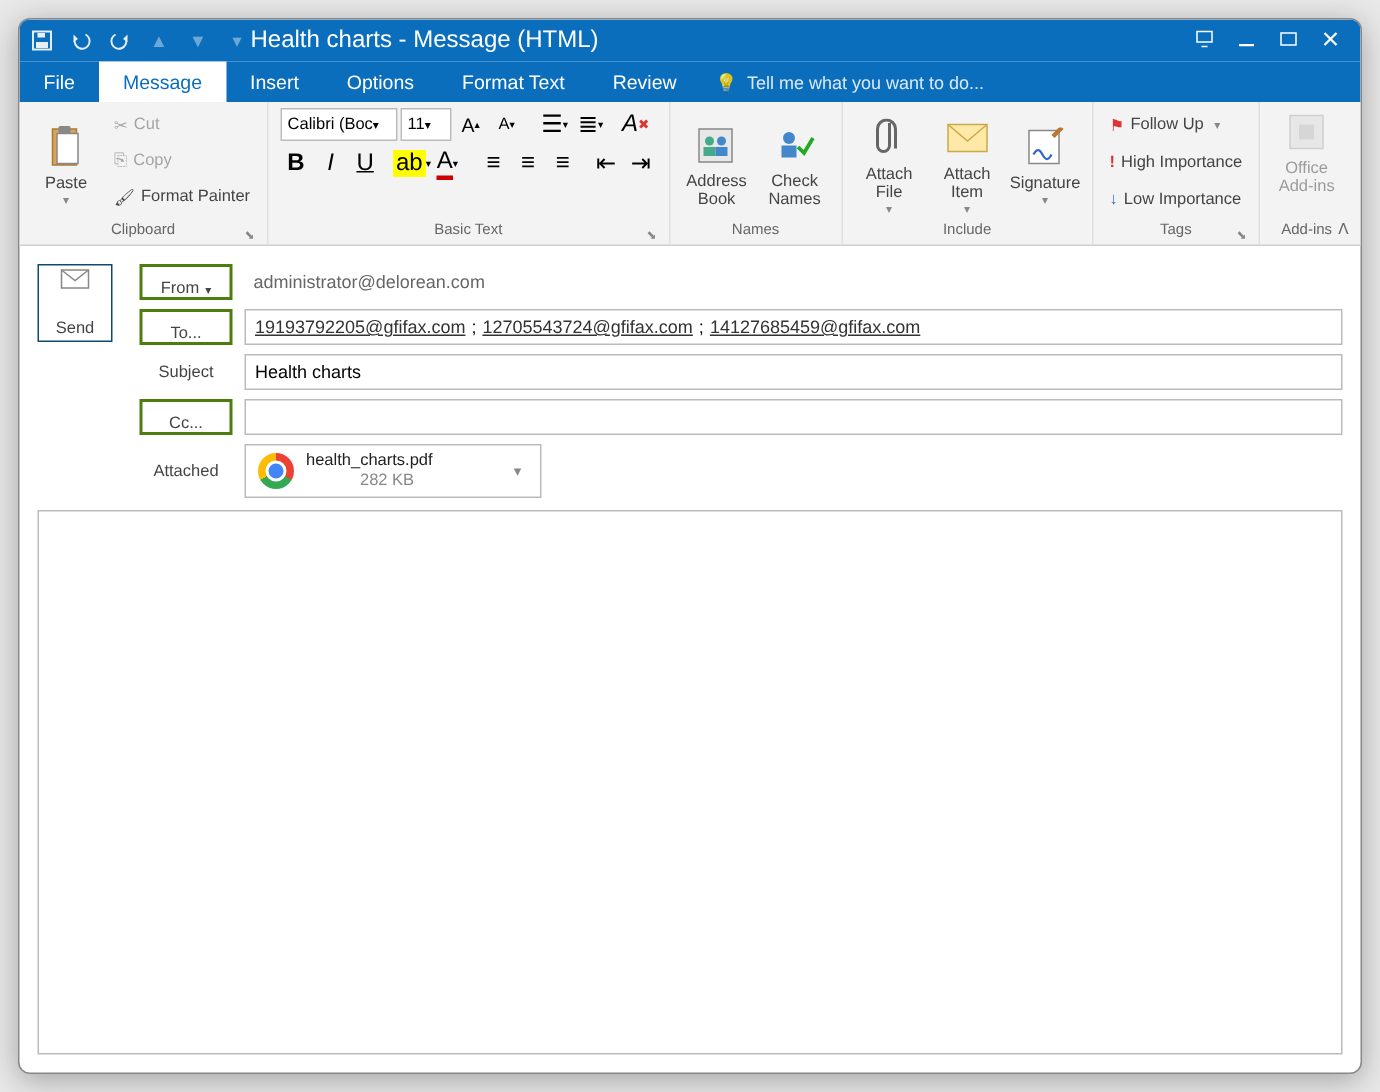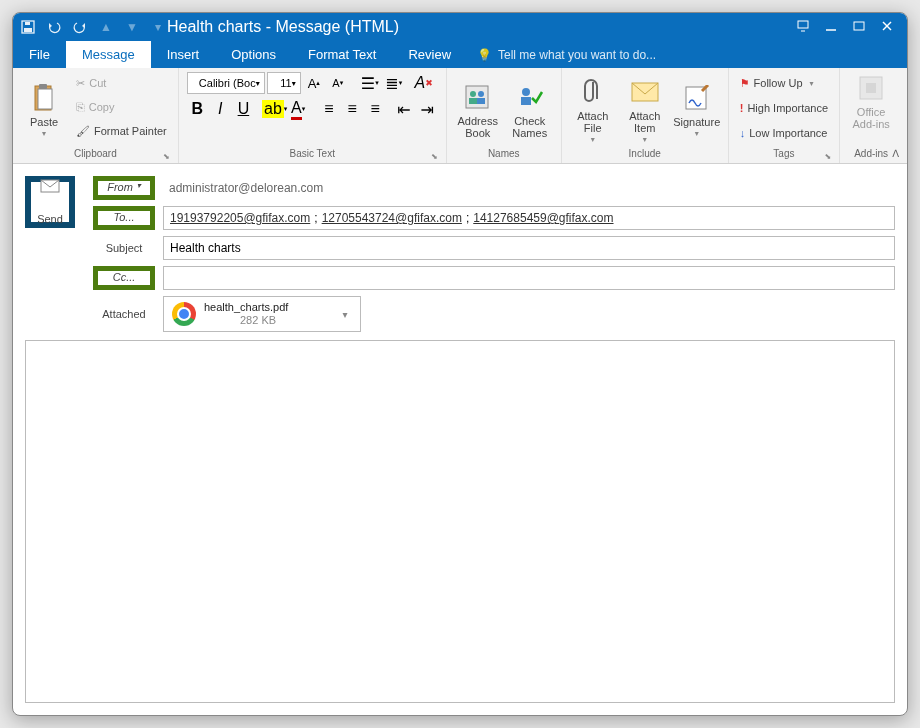--- a/index.html
+++ b/index.html
@@ -19,31 +19,31 @@
 .ribbon { background: #f3f3f3; border-bottom: 1px solid #d0d0d0; height: 96px; display: flex; position: relative; }
 .group { border-right: 1px solid #e0e0e0; padding: 4px 8px 2px 8px; display: flex; flex-direction: column; justify-content: space-between; }
 .group-label { font-size: 10px; color: #666; text-align: center; position: relative; padding-bottom: 2px; }
 .launcher { position: absolute; right: 0; bottom: 0; font-size: 8px; color: #888; }
 .group-body { display: flex; gap: 6px; flex: 1; }
 .vstack { display: flex; flex-direction: column; gap: 2px; }
 .bigbtn { display: flex; flex-direction: column; align-items: center; justify-content: center; width: 46px; font-size: 11px; color: #444; text-align: center; line-height: 1.1; gap: 2px; }
 .bigbtn .ic { width: 32px; height: 32px; display: flex; align-items: center; justify-content: center; }
 .smbtn { display: flex; align-items: center; gap: 4px; font-size: 11px; color: #444; height: 22px; padding: 0 3px; }
 .smbtn.dim { opacity: 0.45; }
-.sel { border: 1px solid #bbb; background: #fff; height: 22px; font-size: 11px; padding: 0 4px; display: flex; align-items: center; justify-content: flex-end; }
+.sel { border: 1px solid #bbb; background: #fff; height: 22px; font-size: 11px; padding: 0 4px; display: flex; align-items: center; justify-content: flex-start; }
 .iconrow { display: flex; gap: 2px; }
 .iconcell { width: 22px; height: 22px; display: flex; align-items: center; justify-content: center; border: 1px solid transparent; }
 .collapse { position: absolute; right: 8px; bottom: 4px; font-size: 10px; color: #666; }
 .compose { flex: 1; padding: 12px; display: flex; flex-direction: column; gap: 8px; overflow: hidden; }
 .sendcol { width: 58px; }
-.sendbtn { width: 50px; height: 52px; border: 6px solid #0c4a6e; display: flex; flex-direction: column; align-items: center; justify-content: center; font-size: 11px; color: #444; gap: 20px; }
+.sendbtn { width: 50px; height: 52px; border: 1px solid #0c4a6e; display: flex; flex-direction: column; align-items: center; justify-content: center; font-size: 11px; color: #444; gap: 20px; }
 .fieldcol { flex: 1; display: flex; flex-direction: column; gap: 6px; }
 .fieldrow { display: flex; align-items: center; gap: 8px; }
 .fieldlabel { width: 62px; text-align: center; font-size: 11px; color: #444; }
-.fieldlabel.btn { border: 5px solid #4d7c0f; height: 24px; display: flex; align-items: flex-start; justify-content: center; background: #fff; font-style: italic; }
+.fieldlabel.btn { border: 2px solid #4d7c0f; height: 24px; display: flex; align-items: flex-end; justify-content: center; background: #fff; }
 .fieldinput { flex: 1; border: 1px solid #bbb; height: 24px; padding: 0 6px; font-size: 12px; display: flex; align-items: center; gap: 4px; }
 .fieldinput a { color: #333; text-decoration: underline; font-size: 12px; }
 .attach-chip { border: 1px solid #bbb; display: flex; align-items: center; padding: 4px 8px; gap: 8px; width: 198px; }
 .attach-chip .meta { display: flex; flex-direction: column; font-size: 11px; line-height: 1.2; }
 .attach-chip .meta .fn { color: #222; }
 .attach-chip .meta .sz { color: #888; margin-left: 36px; }
 .attach-chip .dd { width: 14px; text-align: center; color: #888; font-size: 10px; margin-left: auto; }
 .body-area { flex: 1; border: 1px solid #bbb; padding: 14px; font-size: 13px; color: #222; line-height: 1.9; overflow: auto; }
 .chrome-ic { width: 24px; height: 24px; border-radius: 50%; background: conic-gradient(#ea4335 0 120deg, #34a853 120deg 240deg, #fbbc05 240deg 360deg); position: relative; }
 .chrome-ic::after { content: ""; position: absolute; top: 5px; left: 5px; width: 14px; height: 14px; border-radius: 50%; background: #4285f4; border: 2px solid #fff; box-sizing: border-box; }

